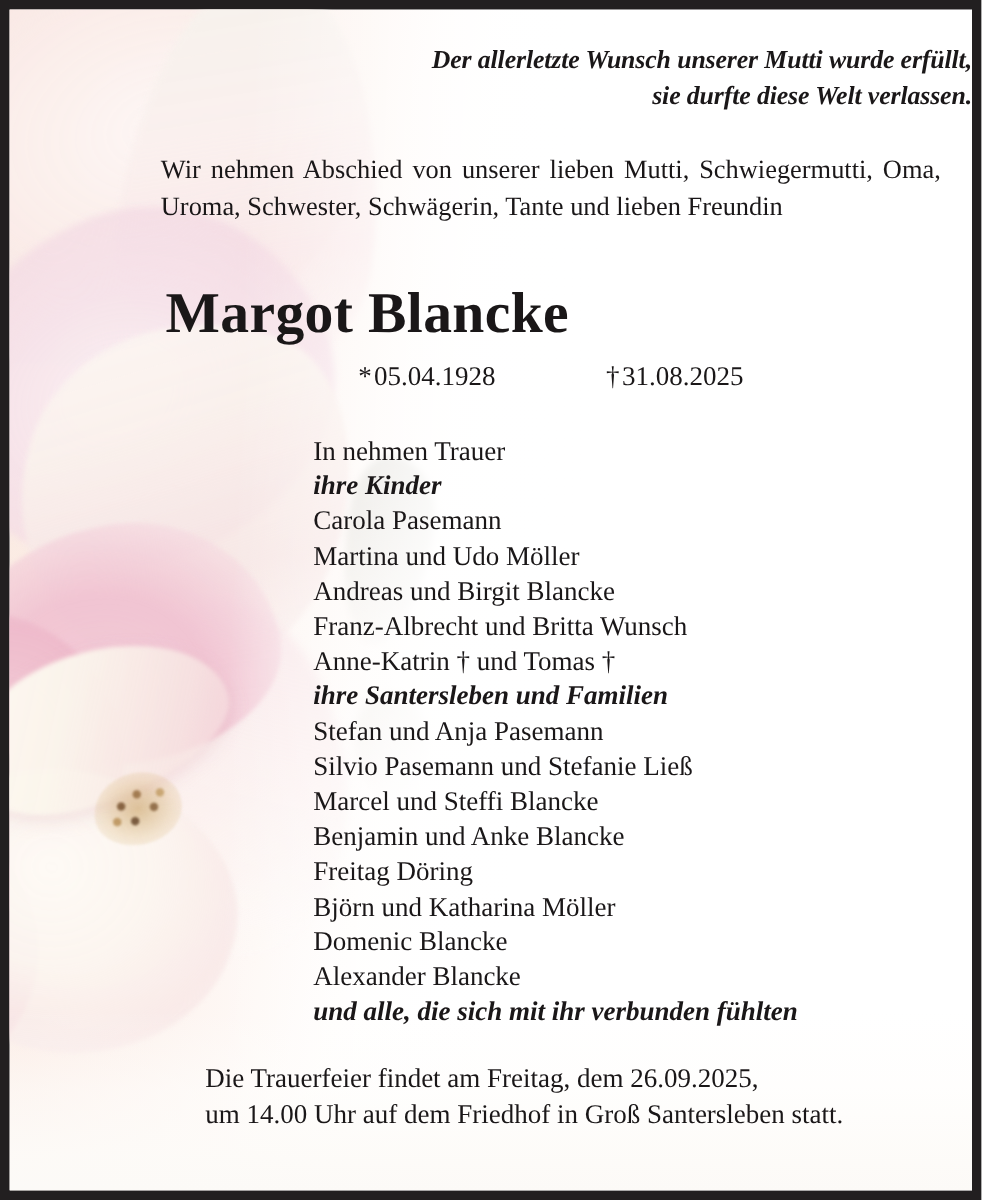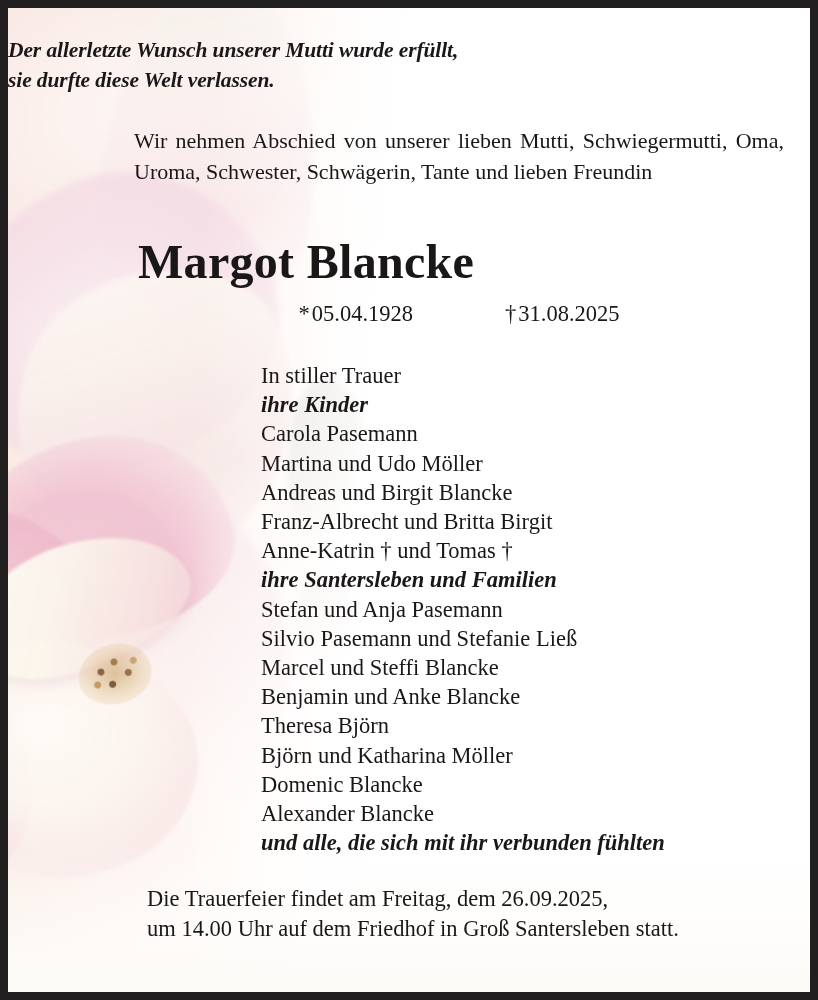--- a/index.html
+++ b/index.html
@@ -276,21 +276,21 @@
     z-index: 5;
     height: 100%;
     color: #1a1718;
   }
 
   .verse {
     position: absolute;
     left: 0;
     right: 0;
     top: 27px;
-    text-align: left;
+    text-align: right;
     font-weight: bold;
     font-style: italic;
     font-size: 21.5px;
     line-height: 30px;
     letter-spacing: -0.1px;
   }
 
   .intro {
     position: absolute;
     left: 126px;
@@ -337,21 +337,21 @@
   .mourners .m-bold { font-weight: bold; font-style: italic; }
 
   .closing {
     position: absolute;
     left: 139px;
     right: 26px;
     top: 876px;
     font-size: 22.5px;
     line-height: 30px;
   }
-  .closing .c-line { white-space: nowrap; }
+  .closing .c-line { white-space: nowrap; margin-left: 24px; }
 </style>
 </head>
 <body>
 
 <div class="obituary">
   <div class="obituary-inner">
 
     <div class="bg-layer">
       <div class="bg-wash"></div>
       <div class="petal-a"></div>
@@ -385,33 +385,33 @@
 
       <div class="intro">Wir nehmen Abschied von unserer lieben Mutti, Schwiegermutti, Oma, Uroma, Schwester, Schwägerin, Tante und lieben Freundin</div>
 
       <div class="deceased-name">Margot Blancke</div>
 
       <div class="dates">
         <span class="date-birth"><span class="sym">*</span><span>05.04.1928</span></span><span class="date-death"><span class="sym">†</span><span>31.08.2025</span></span>
       </div>
 
       <div class="mourners">
-        <div class="m-line">In stiller Trauer</div>
+        <div class="m-line">In nehmen Trauer</div>
         <div class="m-line m-bold">ihre Kinder</div>
         <div class="m-line">Carola Pasemann</div>
         <div class="m-line">Martina und Udo Möller</div>
         <div class="m-line">Andreas und Birgit Blancke</div>
-        <div class="m-line">Franz-Albrecht und Britta Birgit</div>
+        <div class="m-line">Franz-Albrecht und Britta Wunsch</div>
         <div class="m-line">Anne-Katrin † und Tomas †</div>
         <div class="m-line m-bold">ihre Santersleben und Familien</div>
         <div class="m-line">Stefan und Anja Pasemann</div>
         <div class="m-line">Silvio Pasemann und Stefanie Ließ</div>
         <div class="m-line">Marcel und Steffi Blancke</div>
         <div class="m-line">Benjamin und Anke Blancke</div>
-        <div class="m-line">Theresa Björn</div>
+        <div class="m-line">Freitag Döring</div>
         <div class="m-line">Björn und Katharina Möller</div>
         <div class="m-line">Domenic Blancke</div>
         <div class="m-line">Alexander Blancke</div>
         <div class="m-line m-bold">und alle, die sich mit ihr verbunden fühlten</div>
       </div>
 
       <div class="closing">
         <div class="c-line">Die Trauerfeier findet am Freitag, dem 26.09.2025,</div>
         <div class="c-line">um 14.00 Uhr auf dem Friedhof in Groß Santersleben statt.</div>
       </div>

